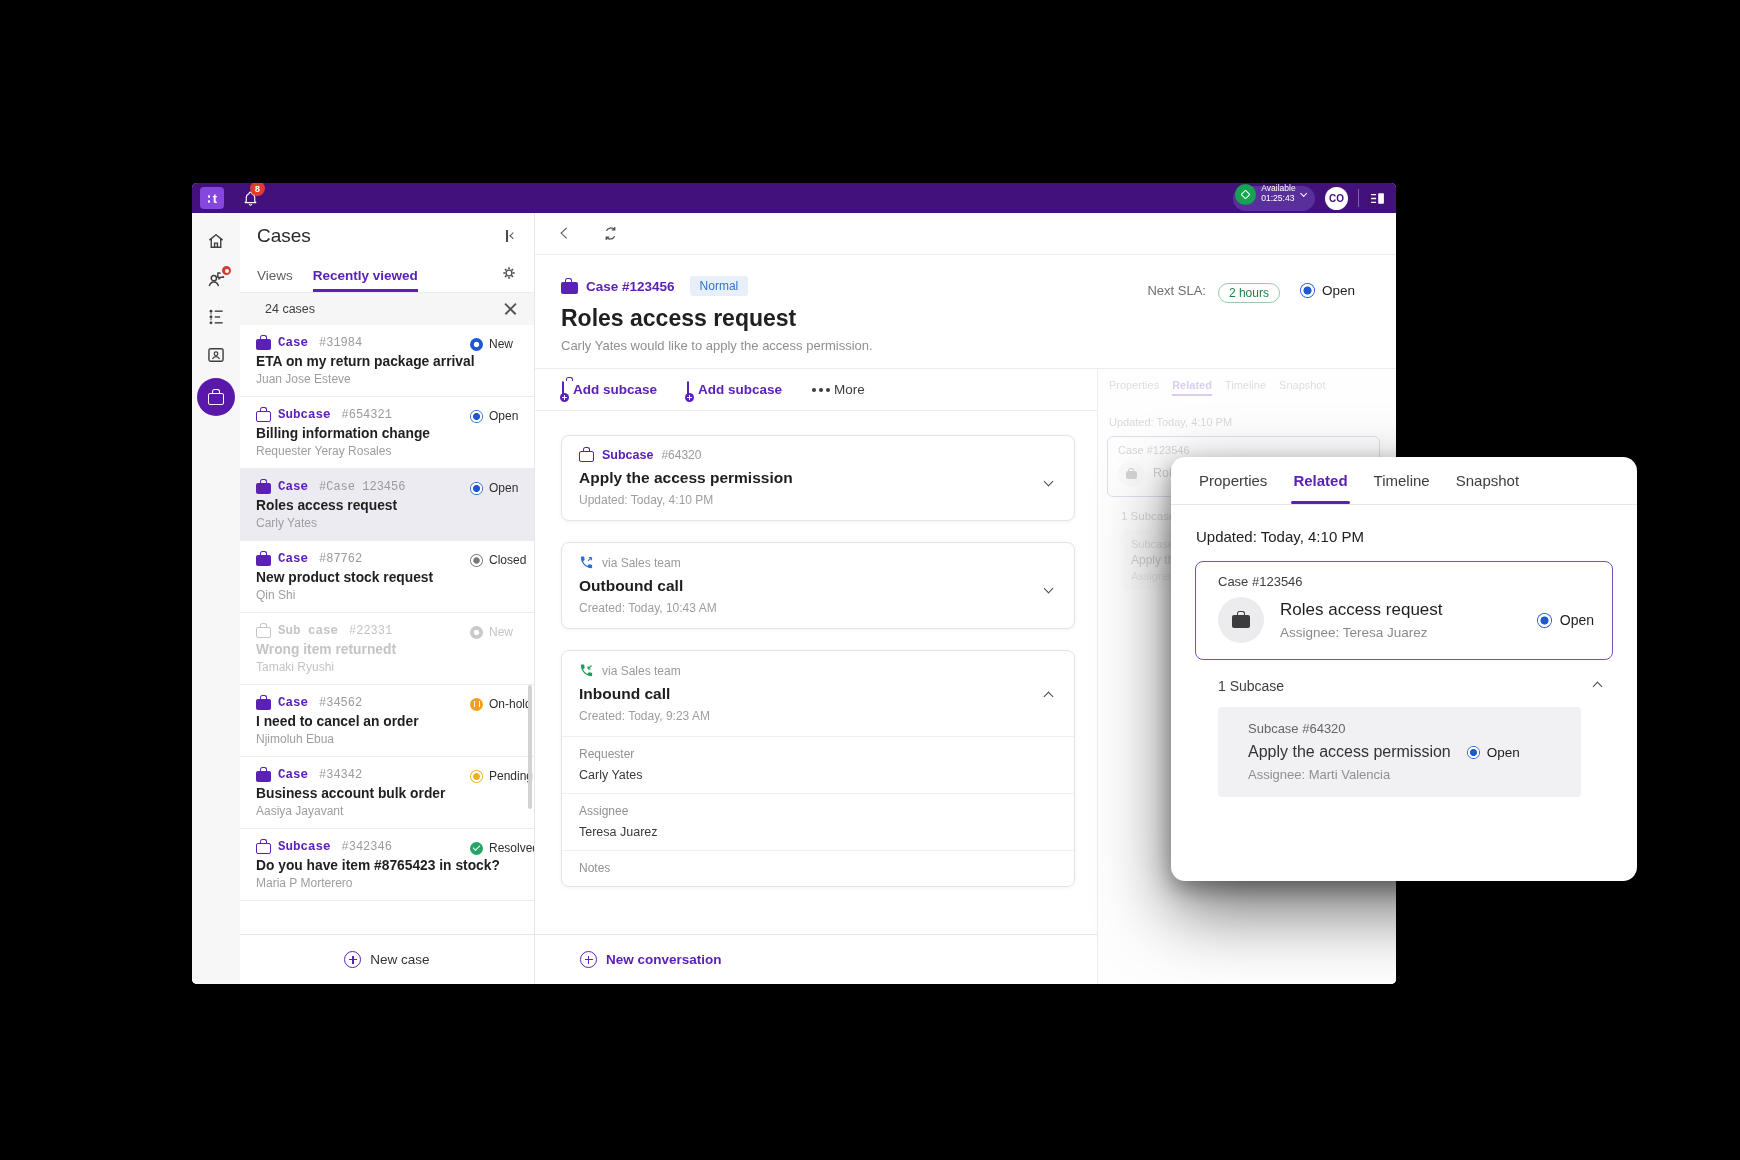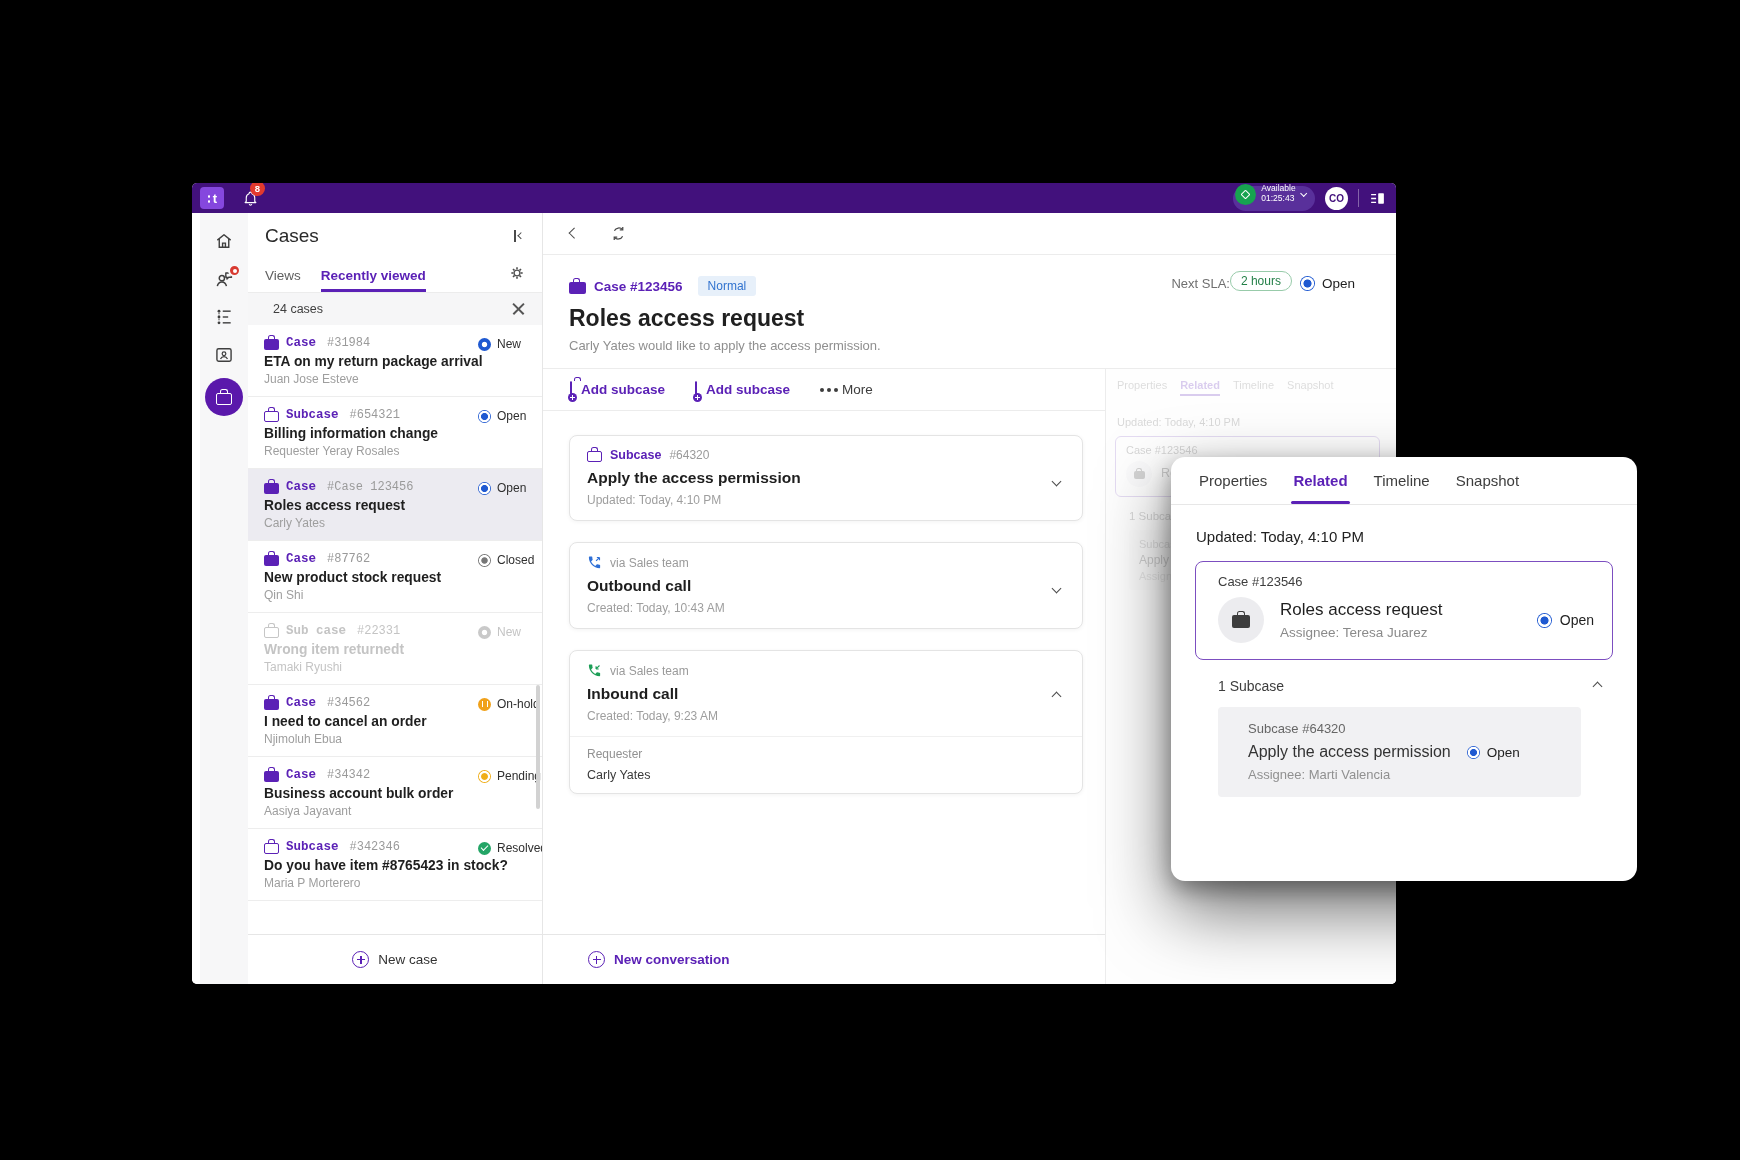--- a/index.html
+++ b/index.html
@@ -32,21 +32,21 @@
 
   
   .chev{display:inline-block;border:solid #4a4a4a;border-width:0 1.8px 1.8px 0;padding:3px;}
   .chev.sm{padding:2.2px;}
   .chev.white{border-color:#fff;}
   .chev.down{transform:rotate(45deg);}
   .chev.up{transform:rotate(-135deg);}
   .chev.left{transform:rotate(135deg);}
 
   
-  .body{flex:1;display:flex;min-height:0;background:#fff;padding-left:8px;}
+  .body{flex:1;display:flex;min-height:0;background:#fff;}
 
   
   .rail{width:48px;flex:none;background:#f7f7f8;display:flex;flex-direction:column;align-items:center;
         padding-top:17px;gap:16px;}
   .rail-btn{width:22px;height:22px;display:flex;align-items:center;justify-content:center;position:relative;flex:none;}
   .rail-btn.active{width:38px;height:38px;border-radius:50%;background:#5a18ab;margin-top:-4px;}
   .rail-badge{position:absolute;top:-4px;right:-6px;width:13px;height:13px;border-radius:50%;background:#d83a31;
         border:2px solid #f7f7f8;display:flex;align-items:center;justify-content:center;}
   .rail-badge::after{content:"";width:4px;height:4px;border-radius:50%;background:#fff;}
   .waffle-wrap{margin-top:auto;margin-bottom:20px;width:16px;height:16px;}
@@ -123,21 +123,21 @@
 
   
   .main-wrap{flex:1;min-width:0;display:flex;flex-direction:column;min-height:0;}
   .m-strip{flex:none;height:42px;border-bottom:1px solid #ececec;display:flex;align-items:center;gap:32px;padding-left:27px;}
   .m-header{flex:none;position:relative;height:113px;padding:21px 40px 0 26px;}
   .mh-row1{display:flex;align-items:center;}
   .mh-case{font-size:13.5px;font-weight:bold;color:#5b21b6;margin-left:8px;}
   .badge-normal{margin-left:15px;background:#e7f0fa;color:#3173cf;font-size:12px;padding:3px 10px;border-radius:3px;}
   .mh-title{font-size:23px;font-weight:bold;color:#202020;margin-top:9px;}
   .mh-sub{font-size:13px;color:#8f8f8f;margin-top:6px;}
-  .mh-sla{position:absolute;right:41px;top:16px;display:flex;align-items:flex-end;gap:0;font-size:13px;color:#6f6f6f;}
+  .mh-sla{position:absolute;right:41px;top:28px;display:flex;align-items:flex-start;gap:12px;font-size:13px;color:#6f6f6f;}
   .sla-pill{border:1px solid #98cbaa;color:#237f47;border-radius:11px;padding:2px 10px;font-size:12px;}
   .sla-open{display:flex;align-items:center;gap:7px;color:#1f1f1f;font-size:13.5px;margin-left:8px;}
 
   .split{flex:1;display:flex;min-height:0;border-top:1px solid #ececec;}
   .left-col{width:563px;flex:none;display:flex;flex-direction:column;min-height:0;border-right:1px solid #ececec;}
   .a-row{flex:none;height:42px;display:flex;align-items:center;gap:30px;padding-left:27px;border-bottom:1px solid #ececec;}
   .a-btn{display:flex;align-items:center;gap:9px;font-size:13.5px;font-weight:bold;color:#5b21b6;}
   .a-more{display:flex;align-items:center;font-size:13.5px;color:#3d3d3d;gap:4px;}
   .dots3{width:4px;height:4px;border-radius:50%;background:#3d3d3d;box-shadow:7px 0 #3d3d3d,14px 0 #3d3d3d;margin-right:14px;}
   .bc-add{position:relative;}
@@ -520,20 +520,28 @@
                   </div>
                   <div class="ch-title">Inbound call</div>
                   <div class="ch-meta">Created: Today, 9:23 AM</div>
                 </div>
                 <span class="chev up card-chev"></span>
                 <div>
                   <div class="field">
                     <div class="f-label">Requester</div>
                     <div class="f-value">Carly Yates</div>
                   </div>
+                  <div class="field">
+                    <div class="f-label">Assignee</div>
+                    <div class="f-value">Teresa Juarez</div>
+                  </div>
+                  <div class="field">
+                    <div class="f-label">Notes</div>
+
+                  </div>
                 </div>
               </div>
             </div>
 
             <div class="m-footer">
               <span class="plus"></span>
               <span>New conversation</span>
             </div>
           </div>
 

